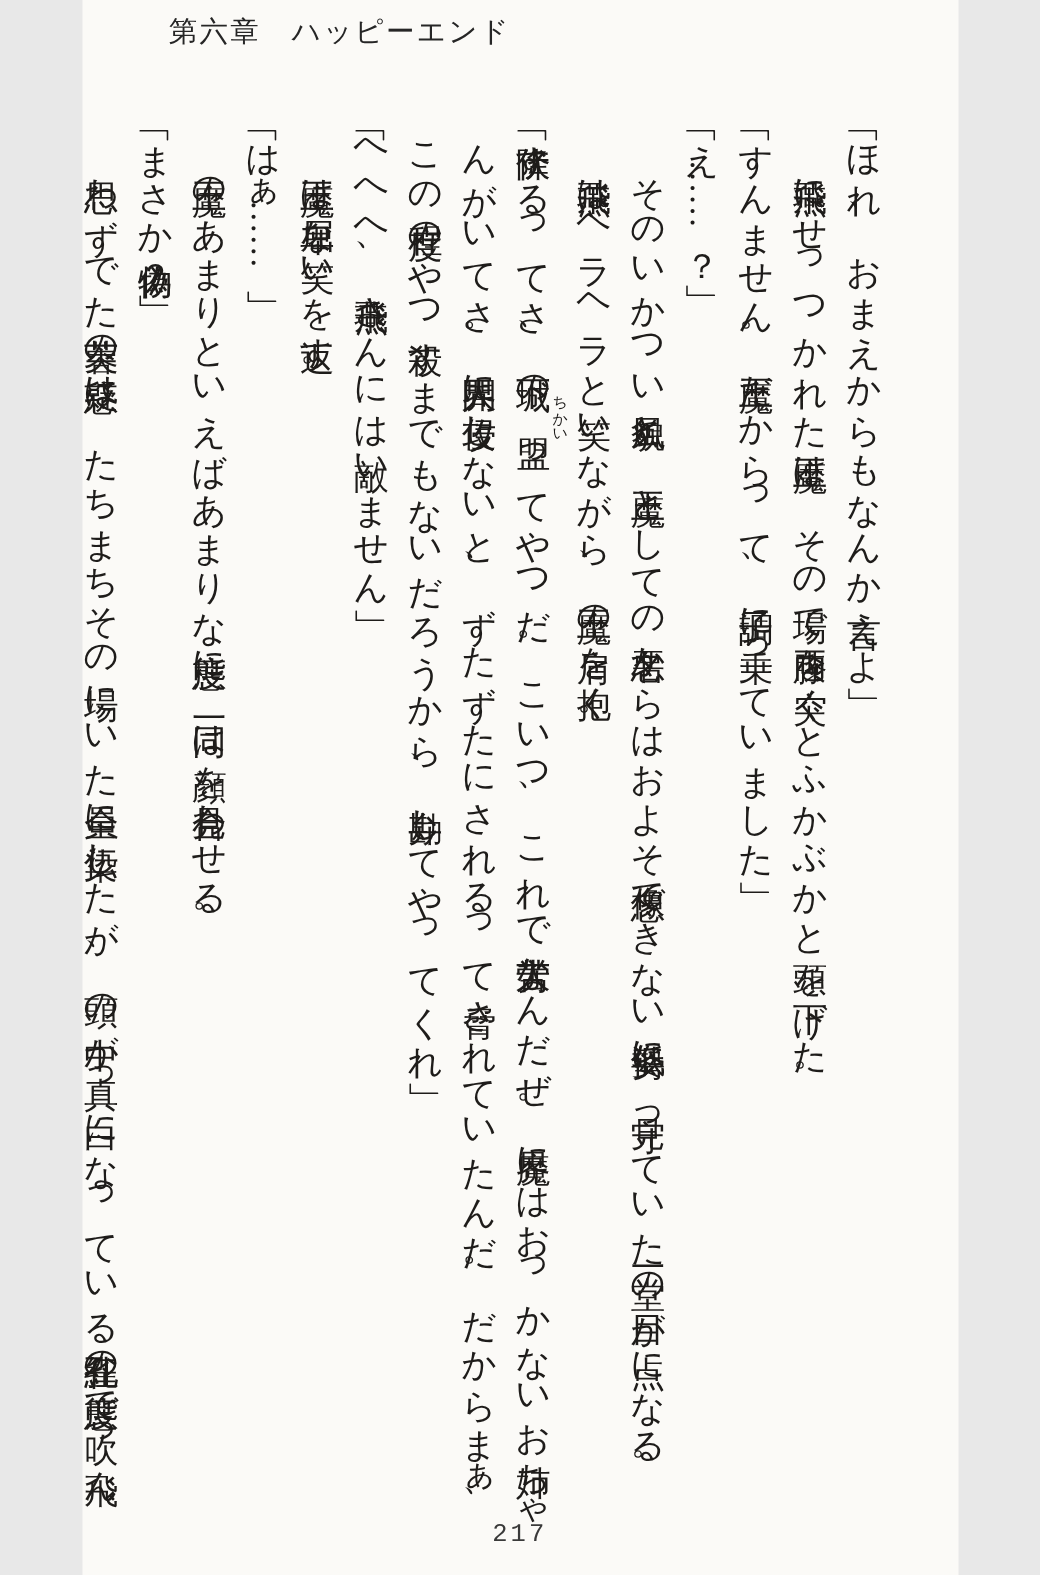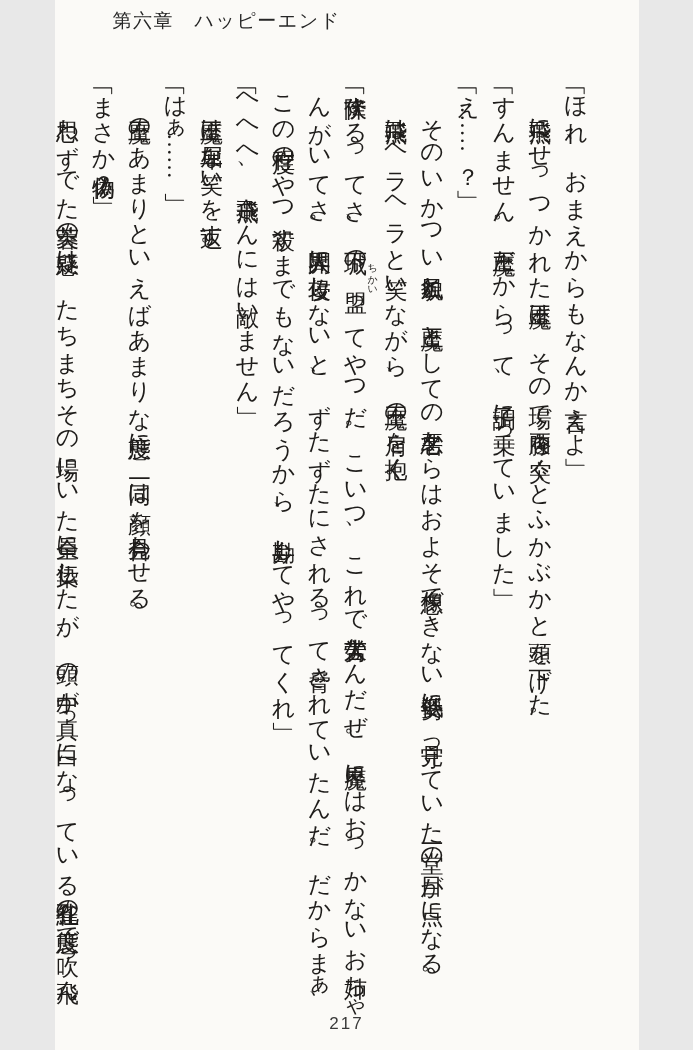--- a/index.html
+++ b/index.html
@@ -55,21 +55,21 @@
   }
   .page-number {
     position: absolute;
     left: 0;
     right: 0;
     top: 1014px;
     text-align: center;
     font-size: 17px;
     letter-spacing: 2px;
     color: #3a3a3a;
-    font-family: Liberation Sans, sans-serif;
+    font-family: Liberation Mono, monospace;
   }
 </style>
 </head>
 <body>
 
 <div class="page">
 
   <div class="chapter-header">第六章　ハッピーエンド</div>
 
   <div class="text-body">

